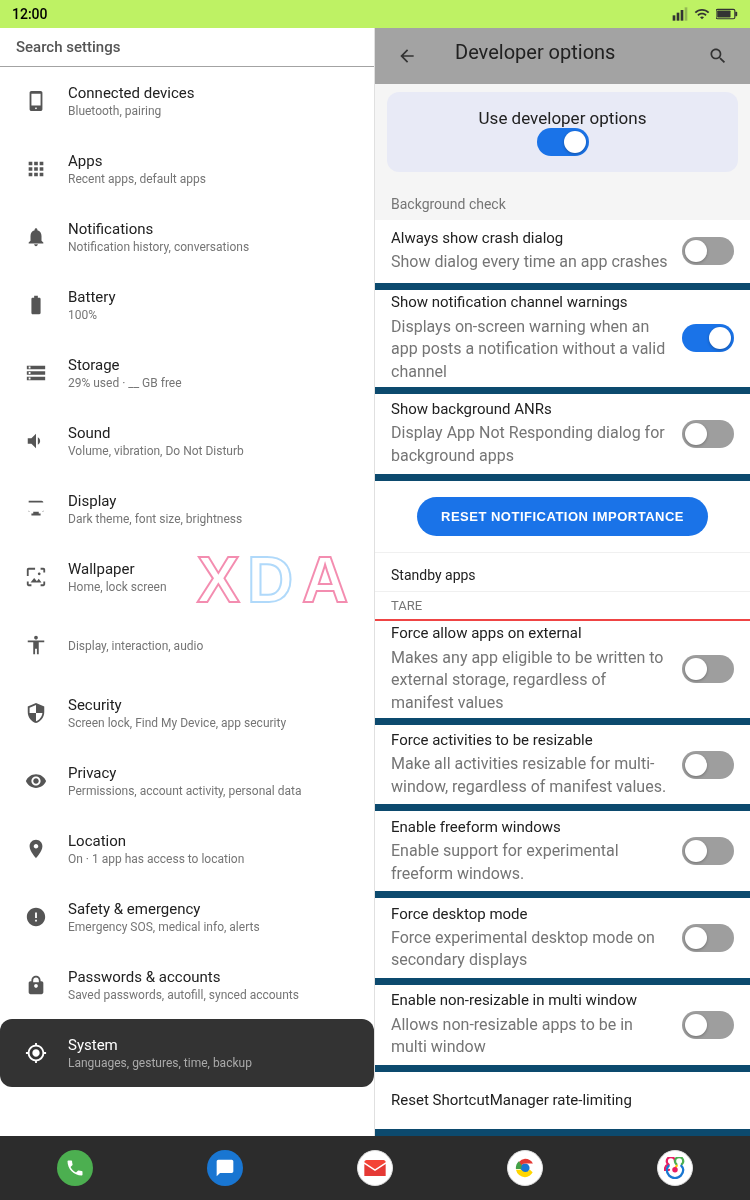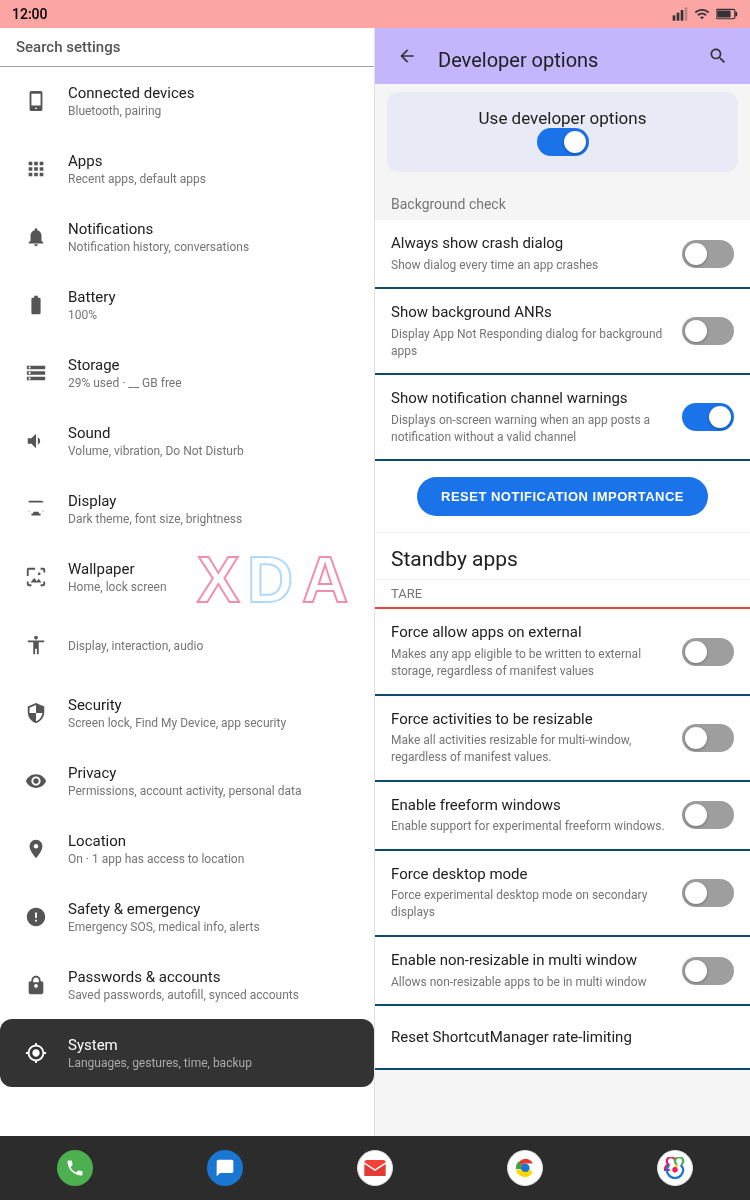--- a/index.html
+++ b/index.html
@@ -8,21 +8,21 @@
       background: #f5f5f5;
       width: 750px;
       height: 1200px;
       overflow: hidden;
       display: flex;
       flex-direction: column;
     }
 
     
     .status-bar {
-      background: #fca5a5;
+      background: #bef264;
       height: 28px;
       display: flex;
       align-items: center;
       padding: 0 12px;
       flex-shrink: 0;
     }
     .status-time {
       font-size: 14px;
       font-weight: 500;
       color: #000;
@@ -97,25 +97,25 @@
     
     .dev-panel {
       flex: 1;
       background: #f5f5f5;
       overflow-y: auto;
       display: flex;
       flex-direction: column;
     }
 
     .dev-header {
-      background: #c4b5fd;
+      background: #a3a3a3;
       padding: 12px 16px;
       display: flex;
-      align-items: flex-end;
-      gap: 15px;
+      align-items: flex-start;
+      gap: 32px;
       flex-shrink: 0;
       height: 56px;
     }
     .back-btn {
       width: 32px;
       height: 32px;
       display: flex;
       align-items: center;
       justify-content: center;
       cursor: pointer;
@@ -188,33 +188,33 @@
       color: #757575;
     }
 
     
     .setting-item {
       background: #fff;
       padding: 14px 16px;
       display: flex;
       align-items: center;
       justify-content: space-between;
-      border-bottom: 2px solid #0c4a6e;
+      border-bottom: 7px solid #0c4a6e;
       cursor: pointer;
       min-height: 64px;
     }
     .setting-text { flex: 1; margin-right: 12px; }
     .setting-title {
       font-size: 15px;
       color: #212121;
       font-weight: 400;
       line-height: 1.3;
     }
     .setting-desc {
-      font-size: 12px;
+      font-size: 16px;
       color: #757575;
       margin-top: 3px;
       line-height: 1.4;
     }
 
     
     .reset-btn {
       background: #1a73e8;
       color: #fff;
       border: none;
@@ -225,21 +225,21 @@
       cursor: pointer;
       letter-spacing: 0.5px;
       margin: 4px auto;
       display: block;
       text-transform: uppercase;
     }
 
     
     .standby-header {
       padding: 14px 16px 8px 16px;
-      font-size: 21px;
+      font-size: 14px;
       color: #212121;
       background: #fff;
       border-bottom: 1px solid #f0f0f0;
     }
     .tare-label {
       padding: 6px 16px;
       font-size: 13px;
       color: #757575;
       background: #fff;
       border-bottom: 2px solid #ef4444;
@@ -515,34 +515,34 @@
         <div class="setting-title">Always show crash dialog</div>
         <div class="setting-desc">Show dialog every time an app crashes</div>
       </div>
       <div class="toggle off">
         <div class="toggle-thumb"></div>
       </div>
     </div>
 
     <div class="setting-item">
       <div class="setting-text">
+        <div class="setting-title">Show notification channel warnings</div>
+        <div class="setting-desc">Displays on-screen warning when an app posts a notification without a valid channel</div>
+      </div>
+      <div class="toggle on">
+        <div class="toggle-thumb"></div>
+      </div>
+    </div>
+
+    <div class="setting-item">
+      <div class="setting-text">
         <div class="setting-title">Show background ANRs</div>
         <div class="setting-desc">Display App Not Responding dialog for background apps</div>
       </div>
       <div class="toggle off">
-        <div class="toggle-thumb"></div>
-      </div>
-    </div>
-
-    <div class="setting-item">
-      <div class="setting-text">
-        <div class="setting-title">Show notification channel warnings</div>
-        <div class="setting-desc">Displays on-screen warning when an app posts a notification without a valid channel</div>
-      </div>
-      <div class="toggle on">
         <div class="toggle-thumb"></div>
       </div>
     </div>
 
     <div style="padding: 12px 16px; background:#fff; border-bottom:1px solid #f0f0f0;">
       <button class="reset-btn">RESET NOTIFICATION IMPORTANCE</button>
     </div>
 
     <div class="standby-header">Standby apps</div>
     <div class="tare-label">TARE</div>

